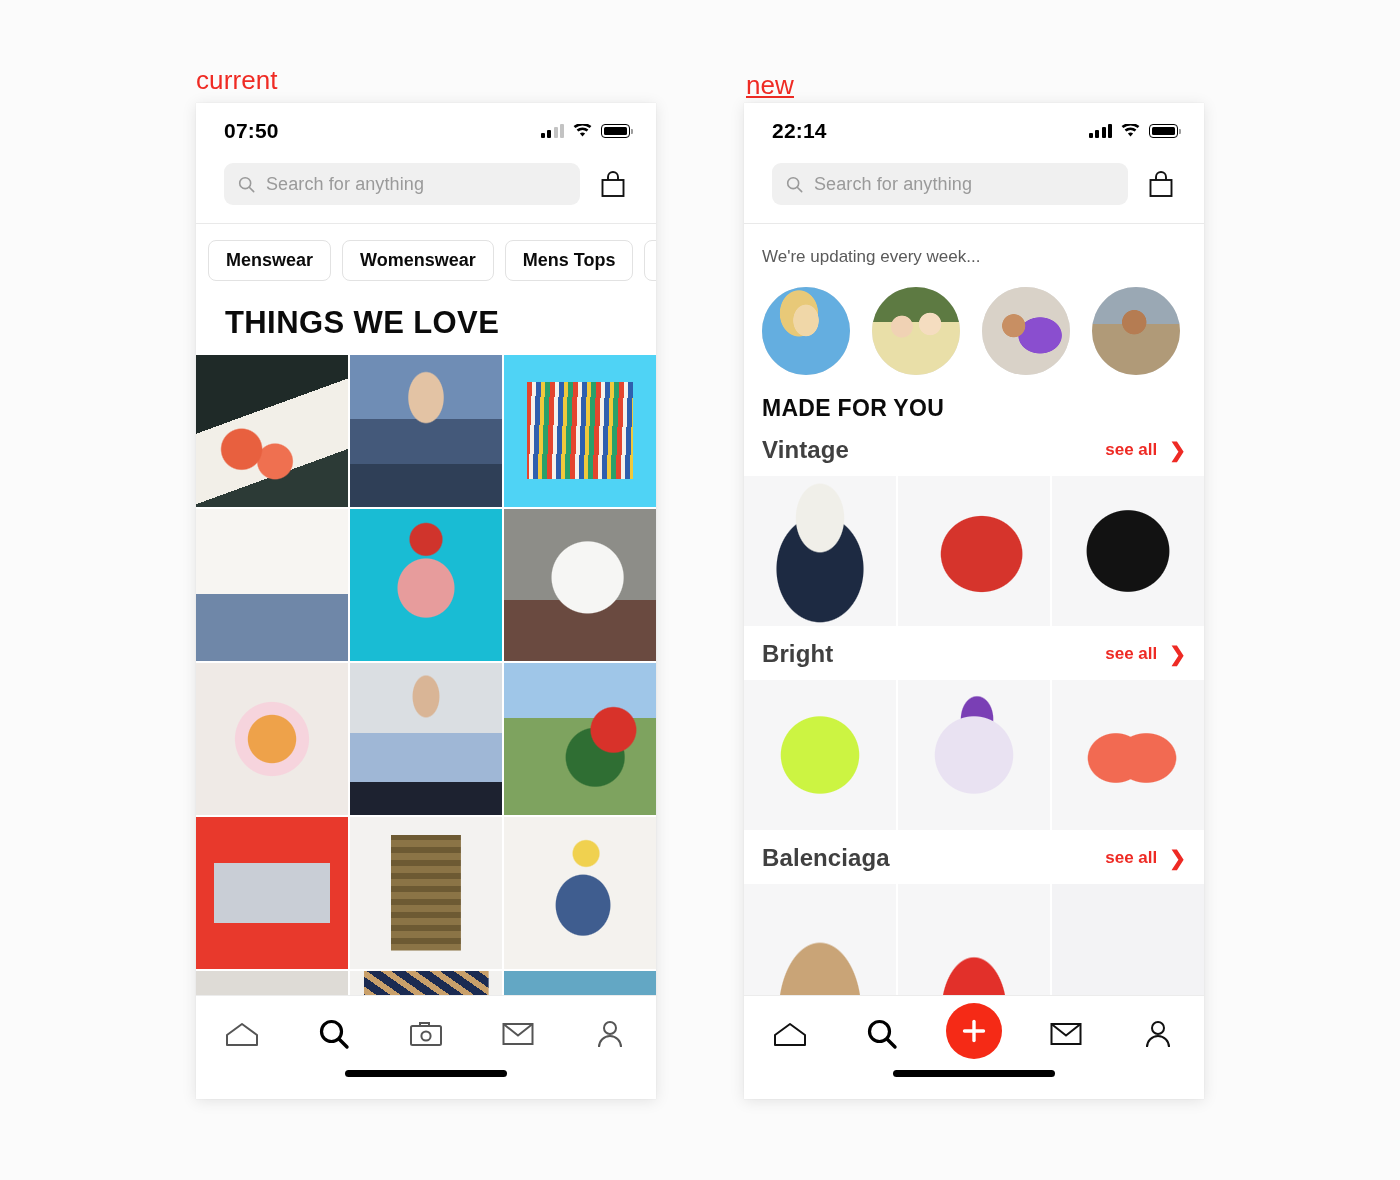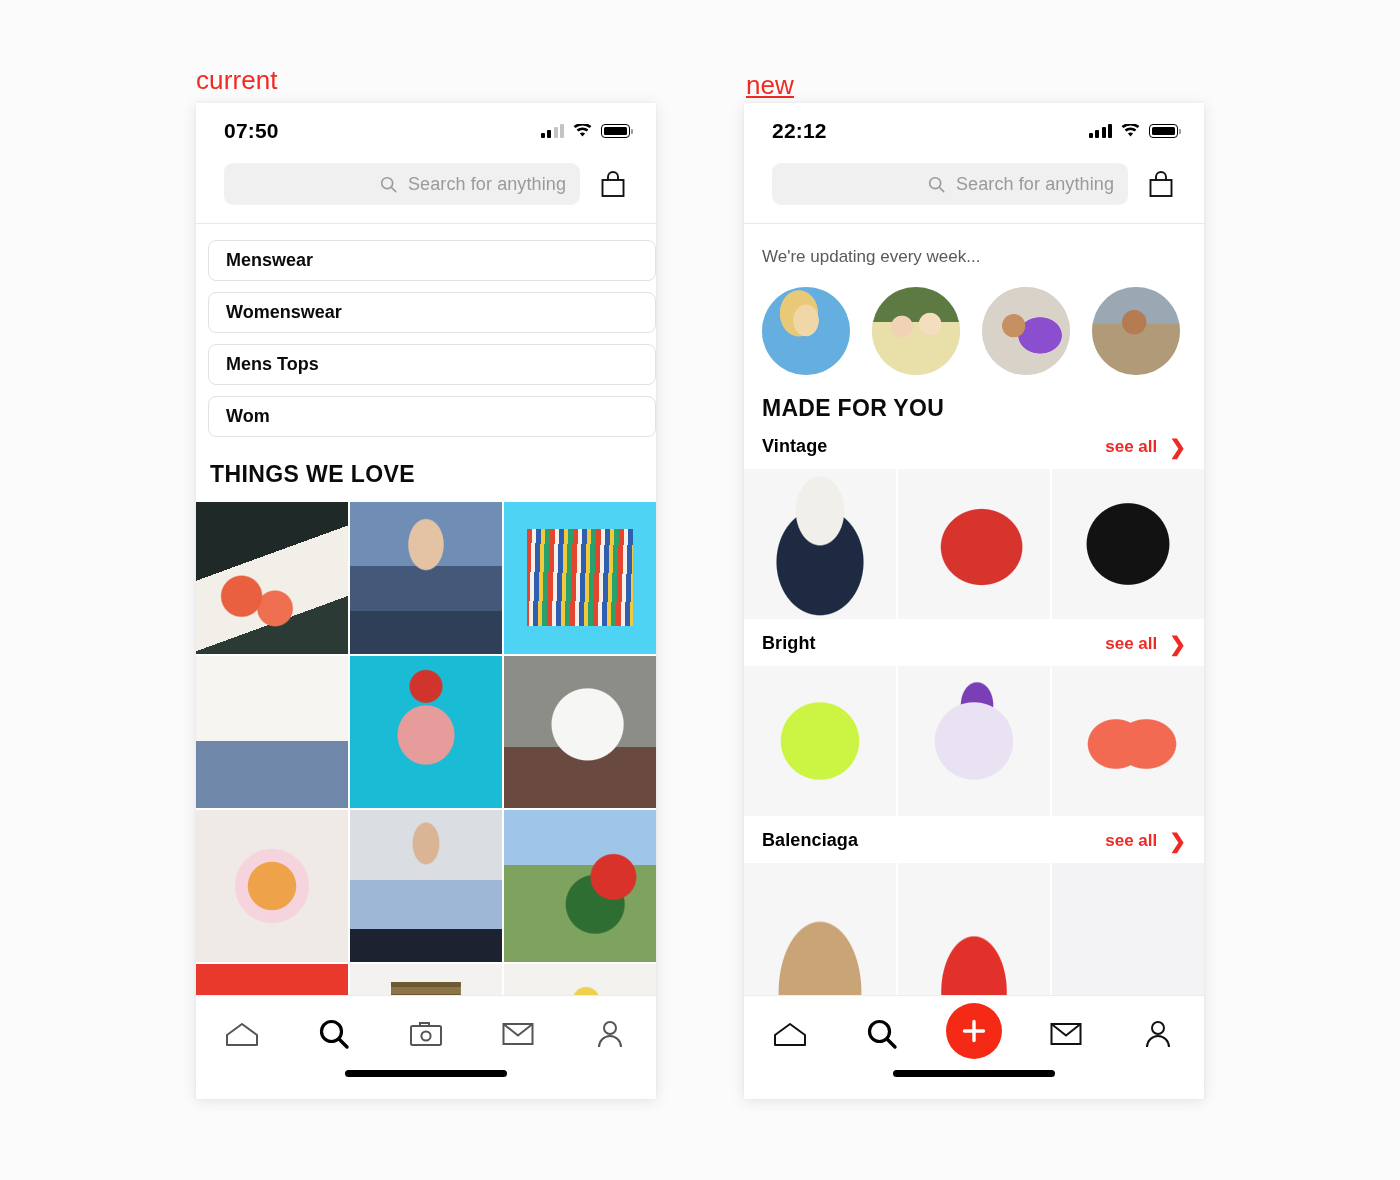--- a/index.html
+++ b/index.html
@@ -63,65 +63,65 @@
   .batt span { display:block; height:100%; background:#000; border-radius:1.5px; }
 
   
   .searchrow {
     display: flex; align-items: center; gap: 16px;
     padding: 4px 26px 18px 28px;
     flex: 0 0 auto;
   }
   .searchbox {
     flex: 1; height: 42px; background: #f0f0f0; border-radius: 9px;
-    display: flex; align-items: center; gap: 11px; padding: 12px 14px; justify-content: flex-end;
+    display: flex; align-items: center; gap: 11px; padding: 12px 14px;
   }
   .searchbox .ph { font-size: 18px; color: #9a9a9a; letter-spacing: .1px; }
   .bag-btn { width: 34px; height: 40px; display:flex; align-items:center; justify-content:center; }
 
   .divider { height: 1px; background: #e9e9e9; flex: 0 0 auto; }
 
   
   .body { flex: 1 1 auto; overflow: hidden; position: relative; background:#fff; }
 
   
   .chips {
     display: flex; gap: 11px; padding: 16px 0 14px 12px;
-    white-space: nowrap; overflow: hidden; flex-direction: column;
+    white-space: nowrap; overflow: hidden;
   }
   .chip {
     border: 1.4px solid #e2e2e2; border-radius: 8px;
     padding: 9px 17px; font-size: 18px; font-weight: 700; color: #0b0b0b;
     background:#fff; flex: 0 0 auto;
   }
 
   .section-title {
-    font-size: 23px; font-weight: 800; letter-spacing: .4px;
-    color: #0b0b0b; padding: 10px 0 14px 14px;
+    font-size: 31px; font-weight: 800; letter-spacing: .4px;
+    color: #0b0b0b; padding: 10px 0 14px 14px; margin-left: 15px;
   }
 
   
   .grid { display: grid; grid-template-columns: repeat(3, 1fr); gap: 2px; }
   .cell { position: relative; width: 100%; padding-top: 100%; overflow: hidden; background:#eee; }
   .cell > .art { position: absolute; inset: 0; }
 
   
   .sect { padding: 20px 0 0 0; }
   .sect h2 { font-size: 23px; font-weight: 800; letter-spacing: .3px; color:#0b0b0b; padding-left: 18px; }
   .sect .sub { font-size: 17px; color: #5a5a5a; padding-left: 18px; margin-top: 3px; }
 
   .avatars { display: flex; gap: 22px; padding: 20px 0 18px 18px; }
   .avatar { width: 88px; height: 88px; border-radius: 50%; overflow: hidden; position: relative; background:#ddd; flex:0 0 auto; }
   .avatar .art { position:absolute; inset:0; }
 
   .row-head {
     display:flex; align-items:center; justify-content: space-between;
     padding: 14px 18px 12px 18px;
   }
-  .row-head .name { font-size: 18px; font-weight: 700; color: #000000; letter-spacing:.1px; }
+  .row-head .name { font-size: 24px; font-weight: 700; color: #404040; letter-spacing:.1px; }
   .see-all { display:flex; align-items:center; gap:12px; color:#ee2a24; font-size:17px; font-weight:600; }
   .see-all .chev { font-weight: 900; font-size: 20px; line-height: 1; }
 
   .prow { display: grid; grid-template-columns: repeat(3, 1fr); gap: 2px; }
   .ptile { position: relative; width:100%; height: 150px; overflow:hidden; background:#f4f4f5; }
   .ptile .art { position:absolute; inset:0; }
 
   
   .tabbar {
     flex: 0 0 auto; height: 104px; background:#fff;
@@ -344,21 +344,21 @@
             <path d="M4 28a11 11 0 0 1 22 0" fill="none" stroke="#555" stroke-width="2"></path>
           </svg>
       </div>
       <div class="home-ind"></div>
     </div>
   </div>
 
   <div class="phone" id="phone-new">
 
     <div class="statusbar">
-      <div class="status-time">22:12</div>
+      <div class="status-time">22:14</div>
       <div class="status-icons">
         <span class="bars">
             <i></i>
             <i></i>
             <i></i>
             <i></i>
           </span>
         <span class="wifi">
           <svg width="19" height="14" viewBox="0 0 19 14">
               <path d="M9.5 12.6l2.6-3.1a4 4 0 0 0-5.2 0zM3.6 5.6l1.7 2a6.7 6.7 0 0 1 8.4 0l1.7-2a9.3 9.3 0 0 0-11.8 0zM.6 2.1l1.7 2a11.5 11.5 0 0 1 14.4 0l1.7-2A14.1 14.1 0 0 0 .6 2.1z" fill="#000"></path>

